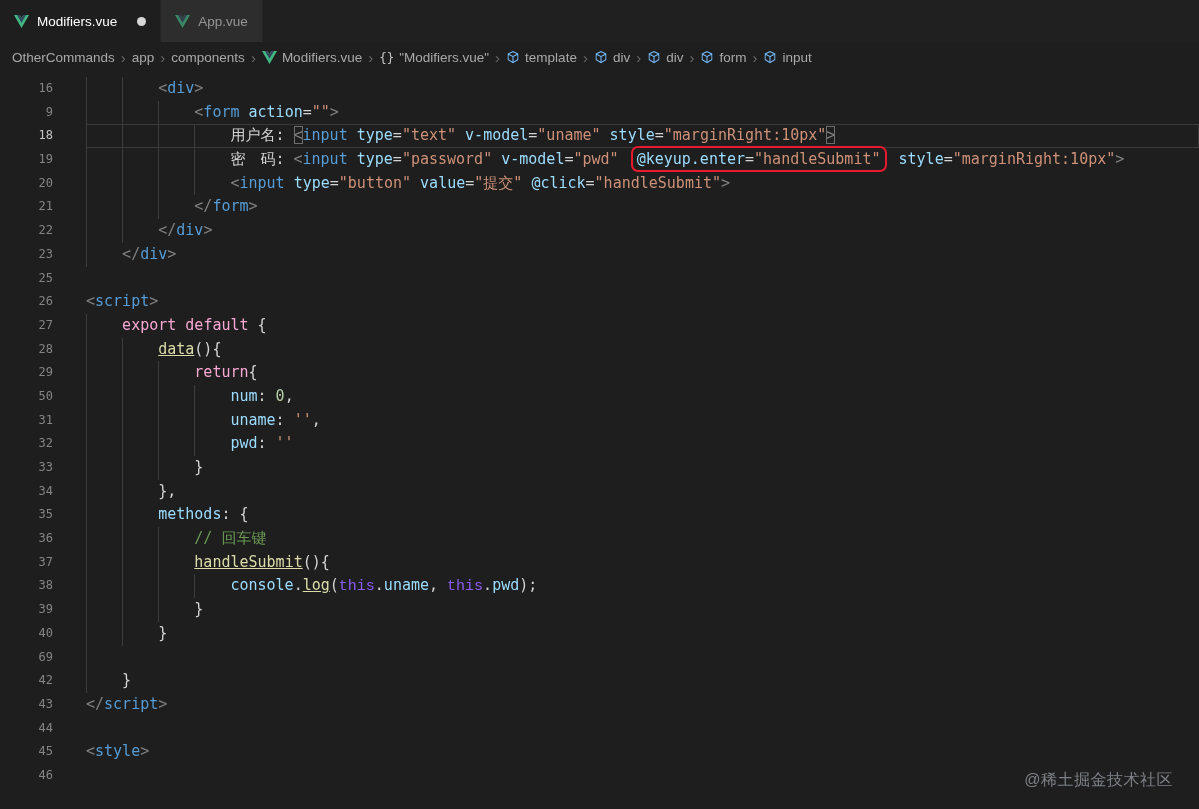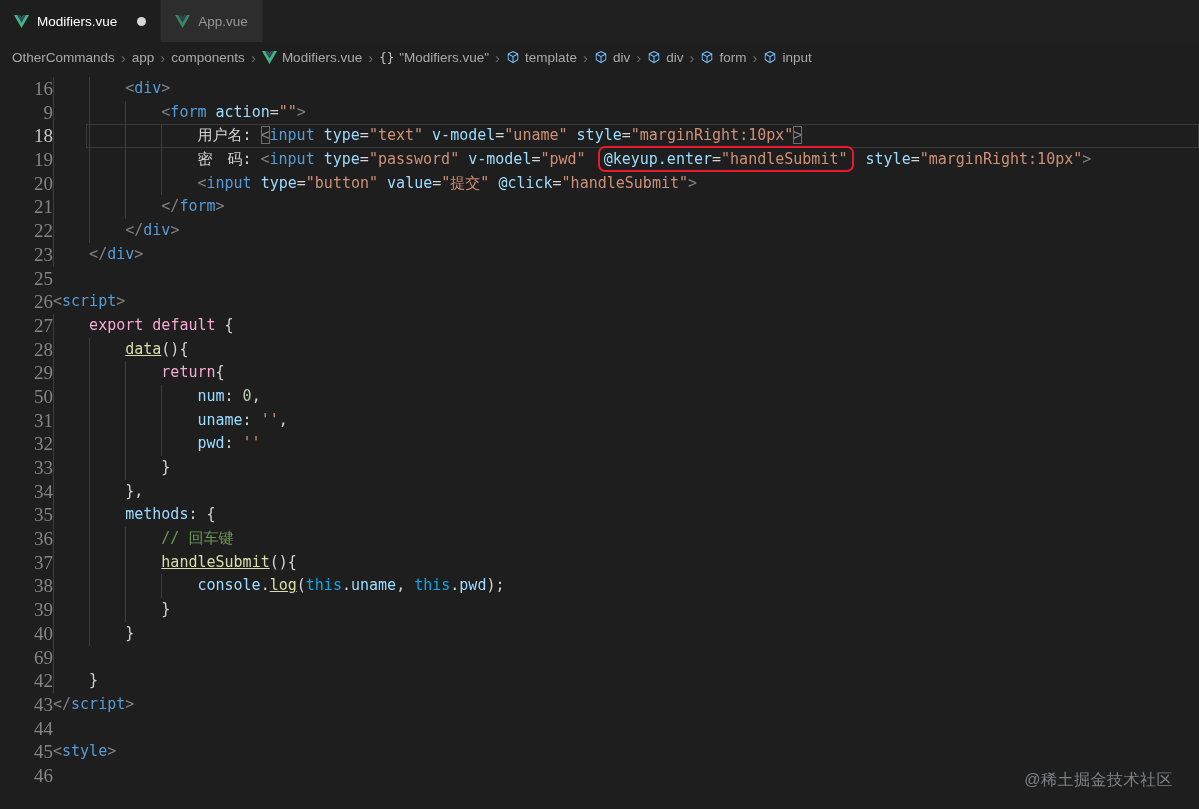--- a/index.html
+++ b/index.html
@@ -21,40 +21,40 @@
                 padding-left:12px; font-size:13.5px; color:#a9a9a9; }
   .crumb { display:flex; align-items:center; gap:5px; cursor:pointer; white-space:nowrap; }
   .sep { color:#6a6a6a; margin:0 6px; font-size:15px; line-height:1; }
   .braces { font-family:"DejaVu Sans Mono",monospace; color:#c5c5c5; font-size:12.5px; }
   .icn svg { display:block; }
 
   
   .editor { position:relative; padding-top:5px; font-family:"DejaVu Sans Mono",monospace;
             font-size:15px; color:#d4d4d4; }
   .code-line { display:flex; height:23.7px; line-height:23.7px; position:relative; }
-  .ln { width:53px; flex:none; text-align:right; color:#858585; font-size:19px;font-family:Liberation Serif, serif; }
-  .lc { white-space:pre; }
+  .ln { width:53px; flex:none; text-align:right; color:#858585; font-size:12px; }
+  .lc { margin-left:33px; white-space:pre; }
   .ig { display:inline-block; width:4ch; height:23.7px; vertical-align:top;
         border-left:1px solid #3d3d3d; }
   .cur::after { content:""; position:absolute; left:86px; right:0; top:0; bottom:0;
                 border:1px solid #3a3a3a; pointer-events:none; }
   .cur .ln { color:#c6c6c6; }
 
   
   .p { color:#808080; } 
   .t { color:#569cd6; } 
   .a { color:#9cdcfe; } 
   .s { color:#ce9178; } 
   .k { color:#f9a8d4;text-align:center; } 
   .f { color:#dcdcaa;text-decoration:underline; } 
   .v { color:#9cdcfe; } 
   .n { color:#b5cea8; } 
   .c { color:#6a9955; } 
   .d { color:#d4d4d4; } 
-  .h { color:#0ea5e9; } 
+  .h { color:#8b5cf6;font-family:Liberation Mono, monospace; } 
 
   .m { outline:1px solid #6e6e6e; outline-offset:-1px; } 
   .redbox { border:2.5px solid var(--ann,#e8192c); border-radius:7px; padding:2px 4px; margin:0 3px; }
 
   .watermark { position:absolute; right:26px; bottom:18px; color:#7d8086; font-size:16px; letter-spacing:.5px; }
 </style>
 </head>
 <body>
 
 <div class="app">

